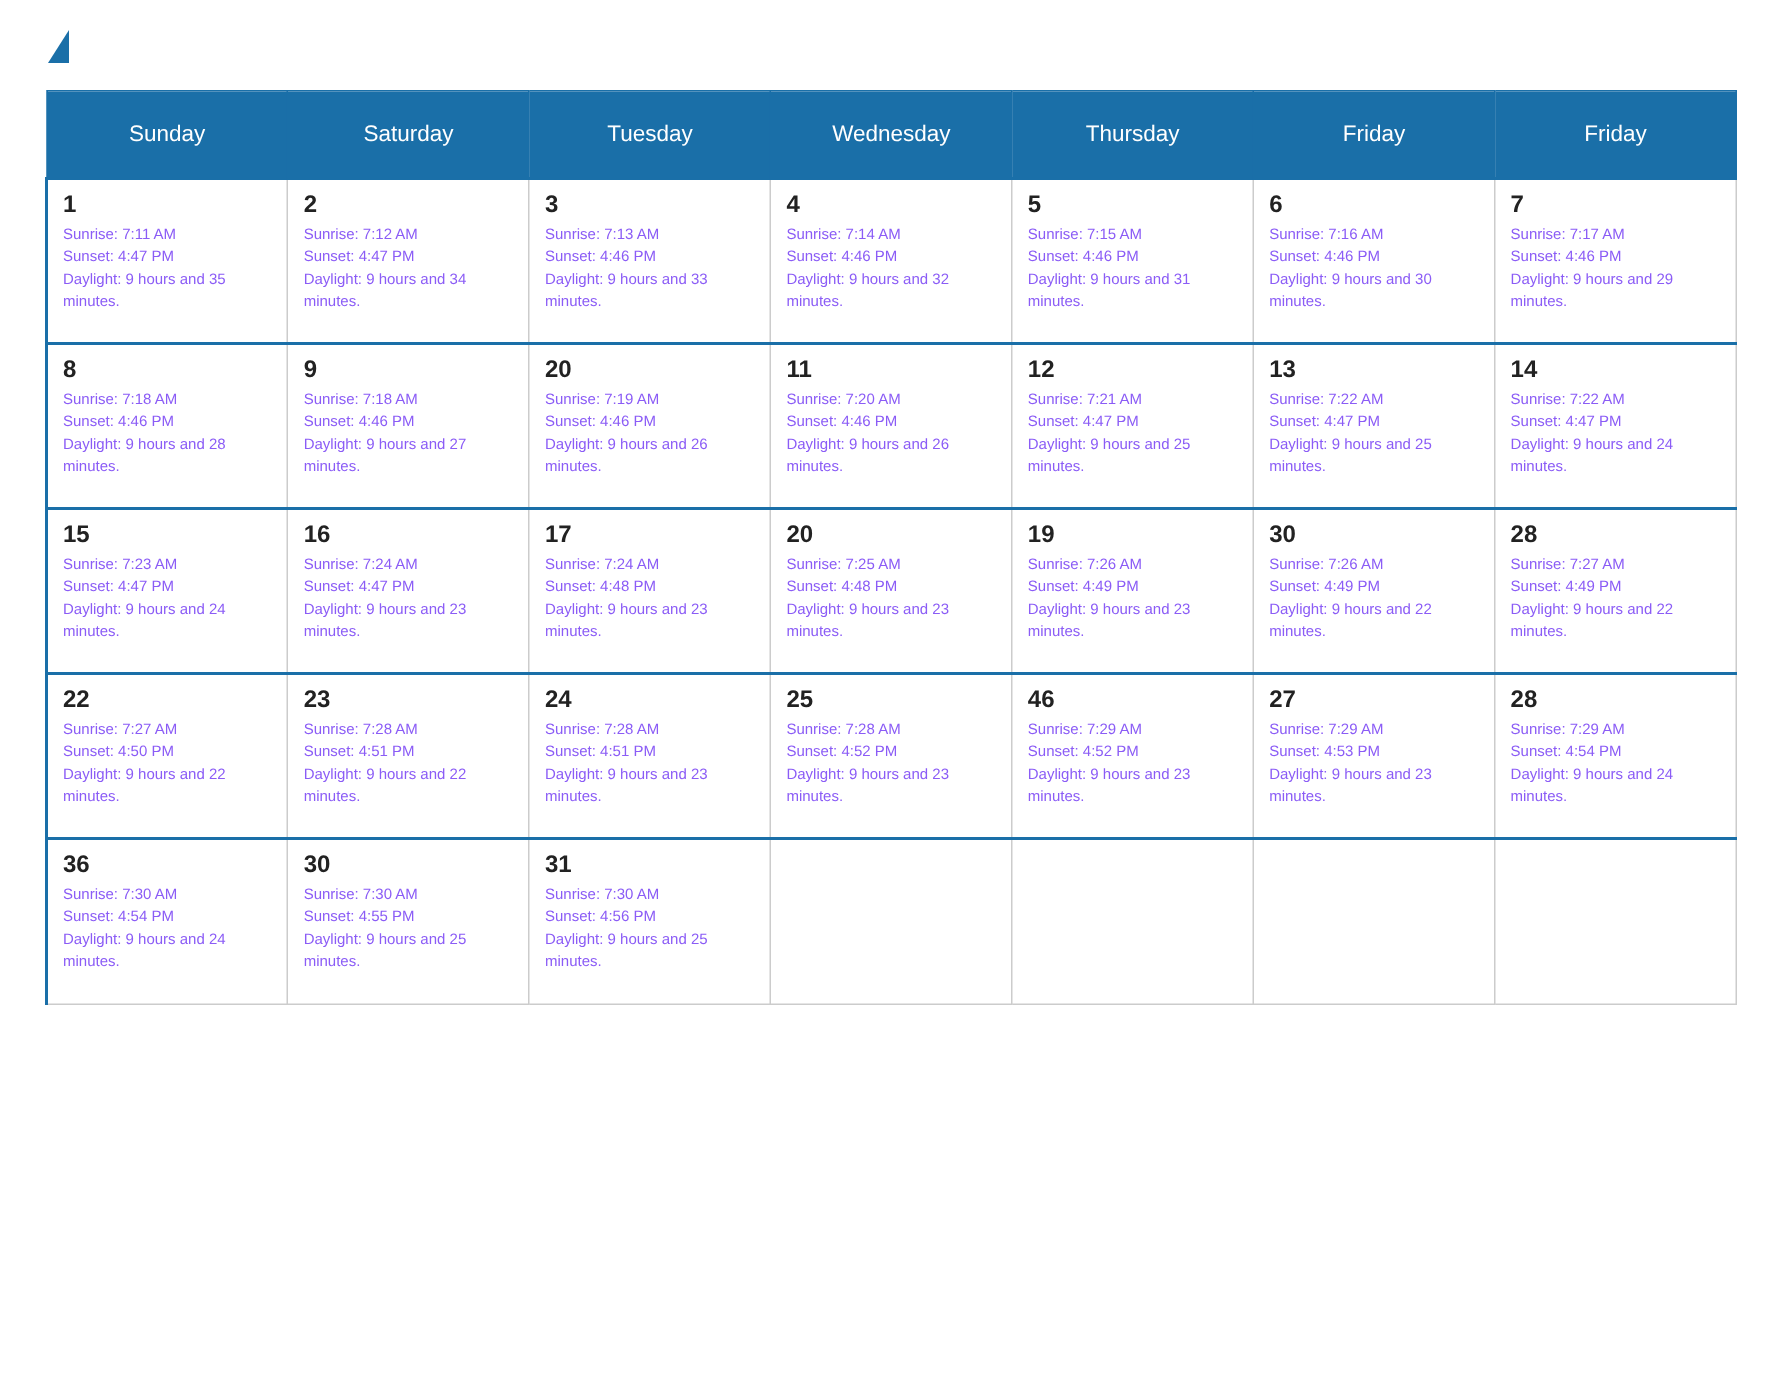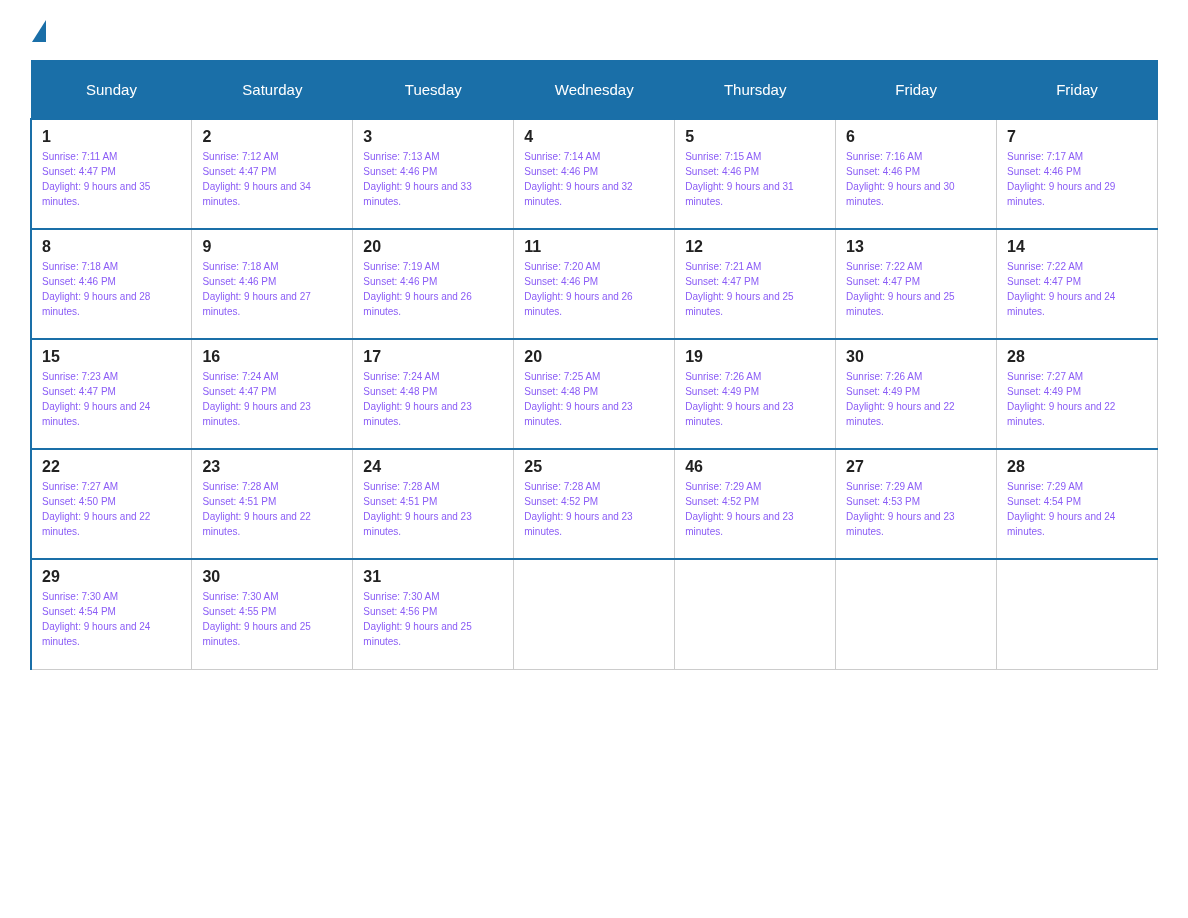--- a/index.html
+++ b/index.html
@@ -256,21 +256,21 @@
           <span class="day-num">27</span>
           <div class="day-info">Sunrise: 7:29 AM<br>Sunset: 4:53 PM<br>Daylight: 9 hours and 23 minutes.</div>
         </td>
         <td>
           <span class="day-num">28</span>
           <div class="day-info">Sunrise: 7:29 AM<br>Sunset: 4:54 PM<br>Daylight: 9 hours and 24 minutes.</div>
         </td>
       </tr>
       <tr>
         <td>
-          <span class="day-num">29</span>
+          <span class="day-num">36</span>
           <div class="day-info">Sunrise: 7:30 AM<br>Sunset: 4:54 PM<br>Daylight: 9 hours and 24 minutes.</div>
         </td>
         <td>
           <span class="day-num">30</span>
           <div class="day-info">Sunrise: 7:30 AM<br>Sunset: 4:55 PM<br>Daylight: 9 hours and 25 minutes.</div>
         </td>
         <td>
           <span class="day-num">31</span>
           <div class="day-info">Sunrise: 7:30 AM<br>Sunset: 4:56 PM<br>Daylight: 9 hours and 25 minutes.</div>
         </td>

